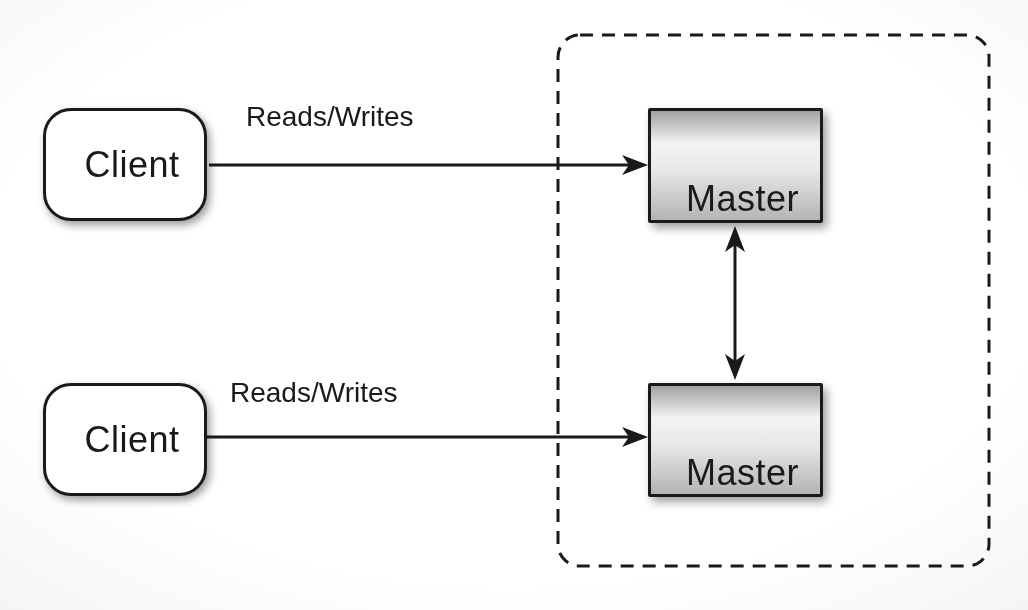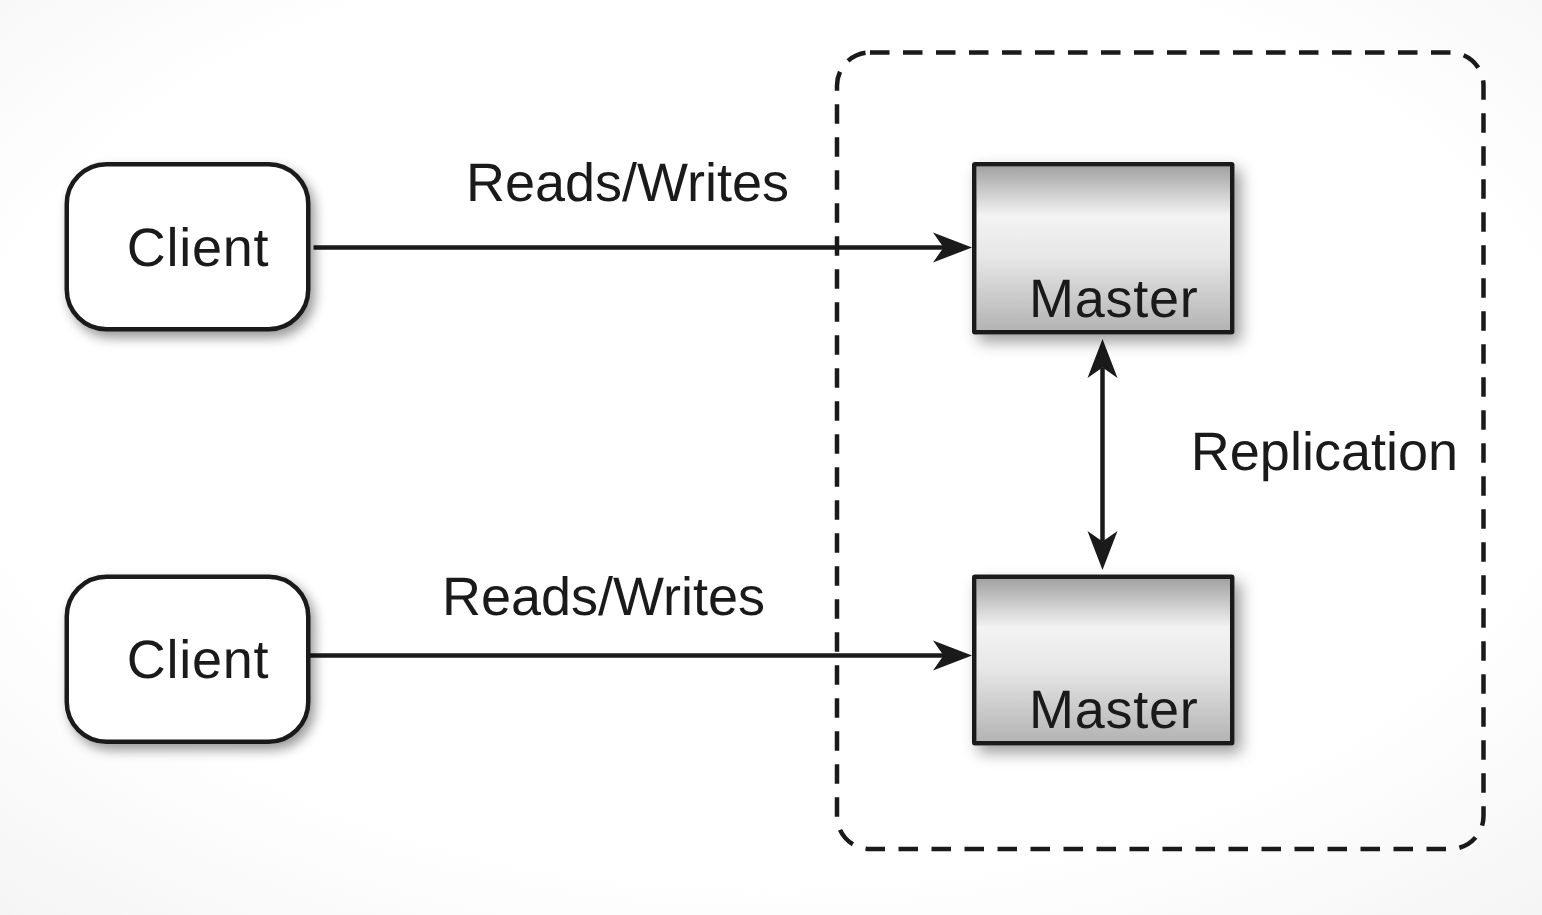--- a/index.html
+++ b/index.html
@@ -46,22 +46,22 @@
       var(--master-gradient-top) 0%,
       var(--master-gradient-light) 30%,
       #e7e7e7 55%,
       var(--master-gradient-bottom) 100%);
     border:3.5px solid var(--ink);
     border-radius:2px;
     box-shadow:4px 5px 10px rgba(0,0,0,0.38);
     align-items:flex-end;
   }
   .edge-label{
-    position:absolute;color:var(--ink);font-size:36px;line-height:1.1;
-    white-space:nowrap;text-align:right;
+    position:absolute;color:var(--ink);font-size:28px;line-height:1.1;
+    white-space:nowrap;text-align:left;
   }
 </style>
 </head>
 <body>
 
 <div class="stage">
 
   <svg class="overlay" viewBox="0 0 1028 610" aria-hidden="true">
 
     <rect class="dash-rect" x="558" y="35" width="431" height="531" rx="22"></rect>
@@ -96,15 +96,14 @@
   </div>
 
   <div class="node node-master" style="left:648px;top:383px;width:175px;height:114px;">
     <span>Master</span>
   </div>
 
   <div class="edge-label" style="left:246px;top:102px;width:280px;">Reads/Writes</div>
 
   <div class="edge-label" style="left:230px;top:378px;width:280px;">Reads/Writes</div>
 
-  <div class="edge-label" style="left:752px;top:281px;width:220px;">Replication</div>
 
 </div>
 
 </body></html>

